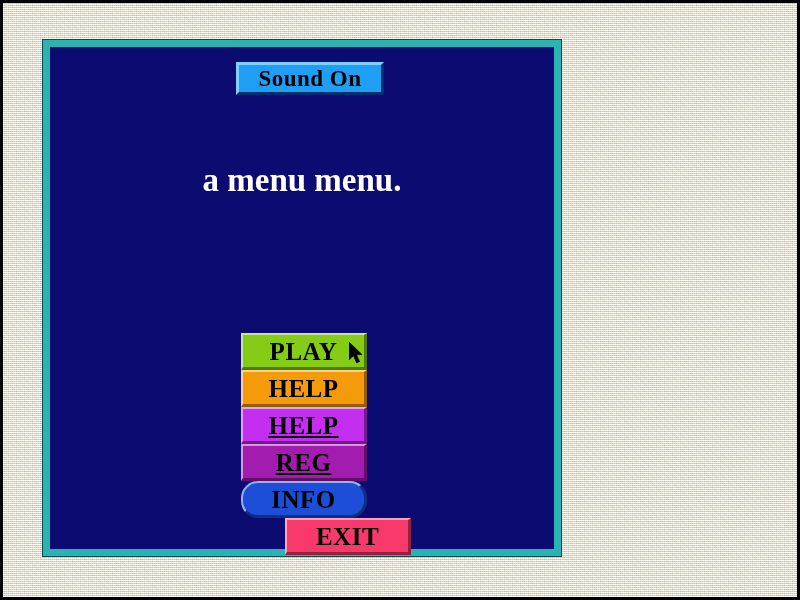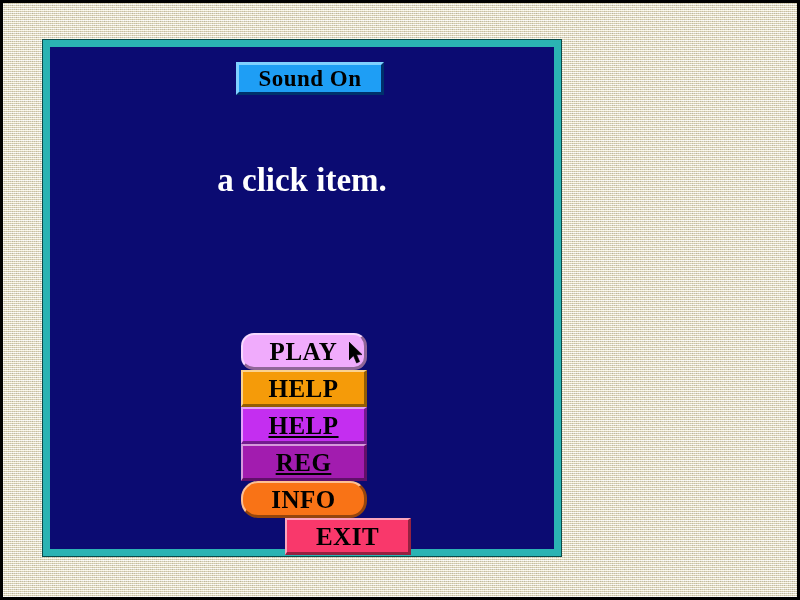--- a/index.html
+++ b/index.html
@@ -141,37 +141,37 @@
 
 <div id="screen">
 
   <div id="panel" style="background-color: rgb(11, 11, 114); border-color: rgb(43, 179, 179);">
 
     <div id="sound-button" style="background-color: rgb(30, 158, 245);">
       <span style="color: rgb(0, 0, 0);">Sound On</span>
     </div>
 
     <div id="prompt" style="color: rgb(255, 255, 255);">
-      <span class="line">a click item.</span>
+      <span class="line">a menu menu.</span>
     </div>
 
     <div id="menu">
-      <div class="menu-button" style="background-color: #f0abfc; border-radius: 13px;">
+      <div class="menu-button" style="background-color: #84cc16;">
         <span class="label" style="color: rgb(0, 0, 0);">PLAY</span>
       </div>
       <div class="menu-button" style="background-color: rgb(245, 155, 9);">
         <span class="label" style="color: rgb(0, 0, 0);">HELP</span>
       </div>
       <div class="menu-button" style="background-color: rgb(196, 46, 240); text-decoration: underline;">
         <span class="label" style="color: rgb(0, 0, 0);">HELP</span>
       </div>
       <div class="menu-button" style="background-color: #a21caf; text-decoration: underline;">
         <span class="label" style="color: rgb(0, 0, 0);">REG</span>
       </div>
-      <div class="menu-button" style="background-color: #f97316; border-radius: 17px;">
+      <div class="menu-button" style="background-color: #1d4ed8; border-radius: 17px;">
         <span class="label" style="color: rgb(0, 0, 0);">INFO</span>
       </div>
       <div class="menu-button" style="background-color: rgb(249, 56, 107); margin-left: 44px;">
         <span class="label" style="color: rgb(0, 0, 0);">EXIT</span>
       </div>
     </div>
 
   </div>
 
   <svg id="cursor" viewBox="0 0 16 24" style="left: 346px; top: 339px;">

